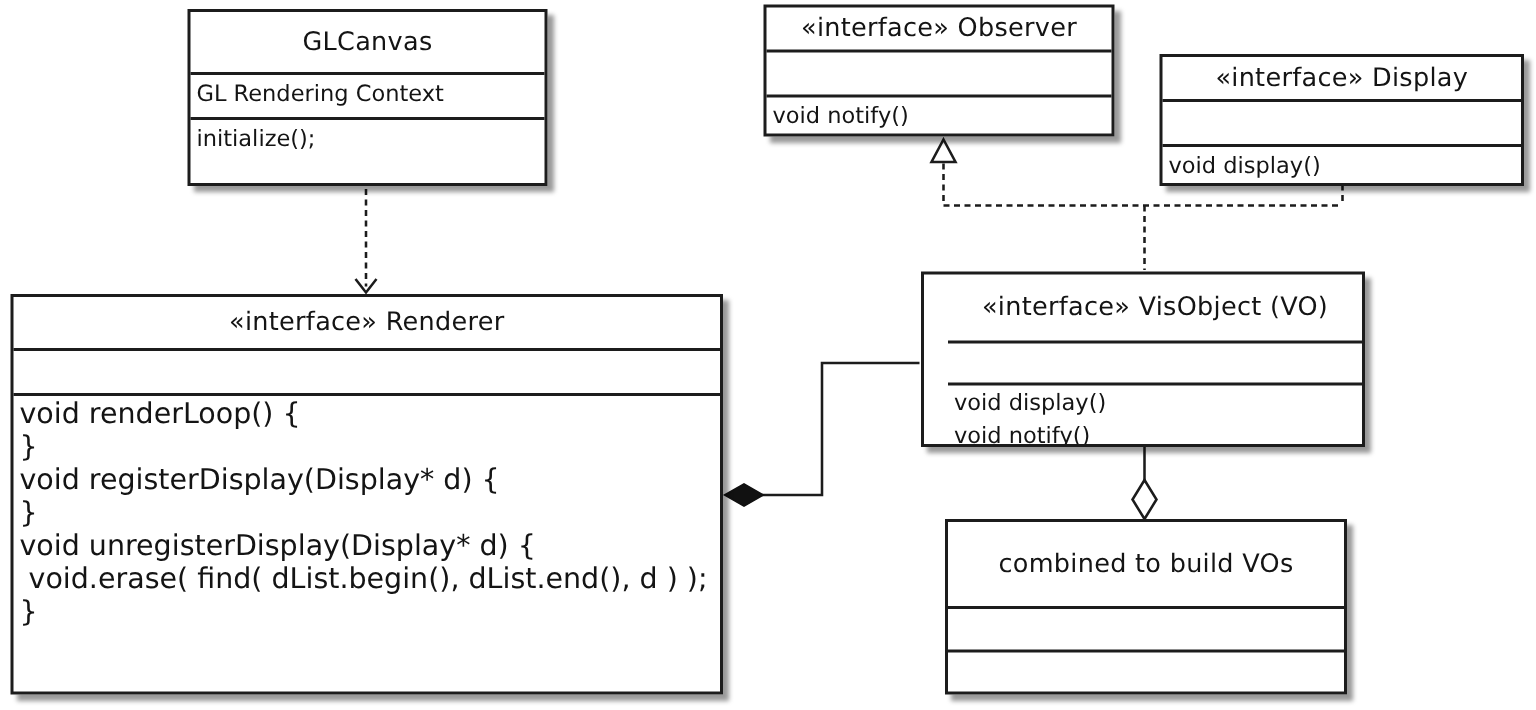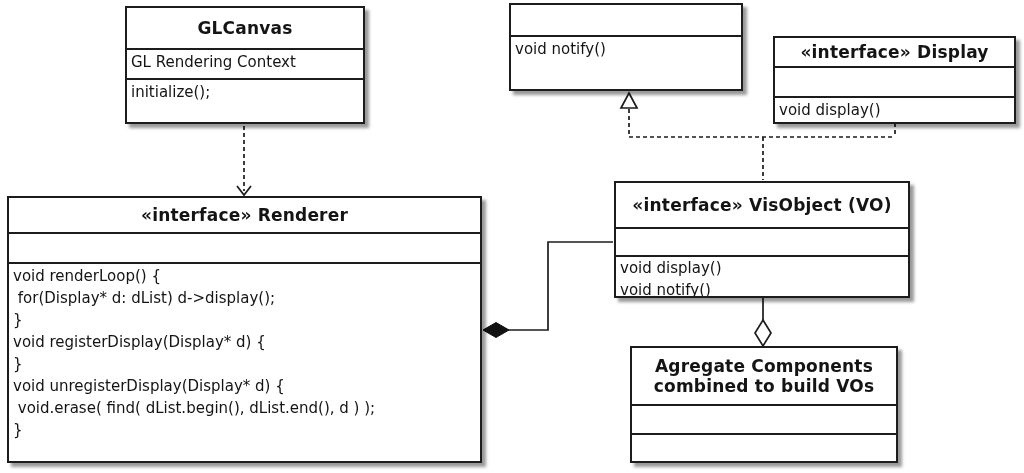--- a/index.html
+++ b/index.html
@@ -16,29 +16,29 @@
   .connectors{position:absolute;left:0;top:0;width:1024px;height:473px;pointer-events:none;}
   .uml-box{
     position:absolute;background:var(--fill);border:2px solid var(--border);
     box-shadow:4px 4px 3px rgba(0,0,0,0.40);
     box-sizing:border-box;display:flex;flex-direction:column;
   }
   .sec{box-sizing:border-box;flex:0 0 auto;overflow:hidden;}
   .sec + .sec{border-top:2px solid var(--border);}
   .sec.grow{flex:1 1 auto;}
   .title{
-    font-weight:bold;display:flex;align-items:center;justify-content:center;
+    font-weight:normal;display:flex;align-items:center;justify-content:center;
     font-size:17px;letter-spacing:0.2px;text-align:center;line-height:1.2;
   }
   .title.multiline{flex-direction:column;justify-content:center;}
   .body-line{
     font-size:15px;line-height:22px;padding:0 4px;white-space:pre;
   }
   .code-line{
-    font-size:15px;line-height:22px;padding:0 4px;white-space:pre;
+    font-size:19px;line-height:22px;padding:0 4px;white-space:pre;
   }
   .pad-top{padding-top:1px;}
 </style>
 </head>
 <body>
 
 <div class="canvas">
 
   <svg class="connectors" viewBox="0 0 1024 473" xmlns="http://www.w3.org/2000/svg">
 
@@ -71,60 +71,59 @@
     <div class="sec title" style="height:40px">GLCanvas</div>
     <div class="sec" style="height:30px">
       <div class="body-line pad-top">GL Rendering Context</div>
     </div>
     <div class="sec grow">
       <div class="body-line pad-top">initialize();</div>
     </div>
   </div>
 
   <div class="uml-box" style="left:509px;top:3px;width:234px;height:88px;">
+    <div class="sec title" style="height:28px">«interface» Observer</div>
     <div class="sec" style="height:30px"></div>
     <div class="sec grow">
       <div class="body-line pad-top">void notify()</div>
     </div>
   </div>
 
   <div class="uml-box" style="left:773px;top:3px;width:243px;height:88px;margin-top:33px;">
     <div class="sec title" style="height:28px">«interface» Display</div>
     <div class="sec" style="height:30px"></div>
     <div class="sec grow">
       <div class="body-line pad-top">void display()</div>
     </div>
   </div>
 
   <div class="uml-box" style="left:7px;top:196px;width:475px;height:267px;">
     <div class="sec title" style="height:34px">«interface» Renderer</div>
     <div class="sec" style="height:30px"></div>
     <div class="sec grow">
       <div class="code-line pad-top">void renderLoop() {</div>
-      <div class="code-line"> for(Display* d: dList) d-&gt;display();</div>
       <div class="code-line">}</div>
       <div class="code-line">void registerDisplay(Display* d) {</div>
       <div class="code-line">}</div>
       <div class="code-line">void unregisterDisplay(Display* d) {</div>
       <div class="code-line"> void.erase( find( dList.begin(), dList.end(), d ) );</div>
       <div class="code-line">}</div>
     </div>
   </div>
 
-  <div class="uml-box" style="left:614px;top:181px;width:296px;height:117px;">
+  <div class="uml-box" style="left:614px;top:181px;width:296px;height:117px;padding-left:16px;">
     <div class="sec title" style="height:44px">«interface» VisObject (VO)</div>
     <div class="sec" style="height:28px"></div>
     <div class="sec grow">
       <div class="body-line">void display()</div>
       <div class="body-line">void notify()</div>
     </div>
   </div>
 
   <div class="uml-box" style="left:630px;top:346px;width:268px;height:117px;">
     <div class="sec title multiline" style="height:56px">
-      <div>Agregate Components</div>
       <div>combined to build VOs</div>
     </div>
     <div class="sec" style="height:29px"></div>
     <div class="sec grow"></div>
   </div>
 
 </div>
 
 </body></html>

